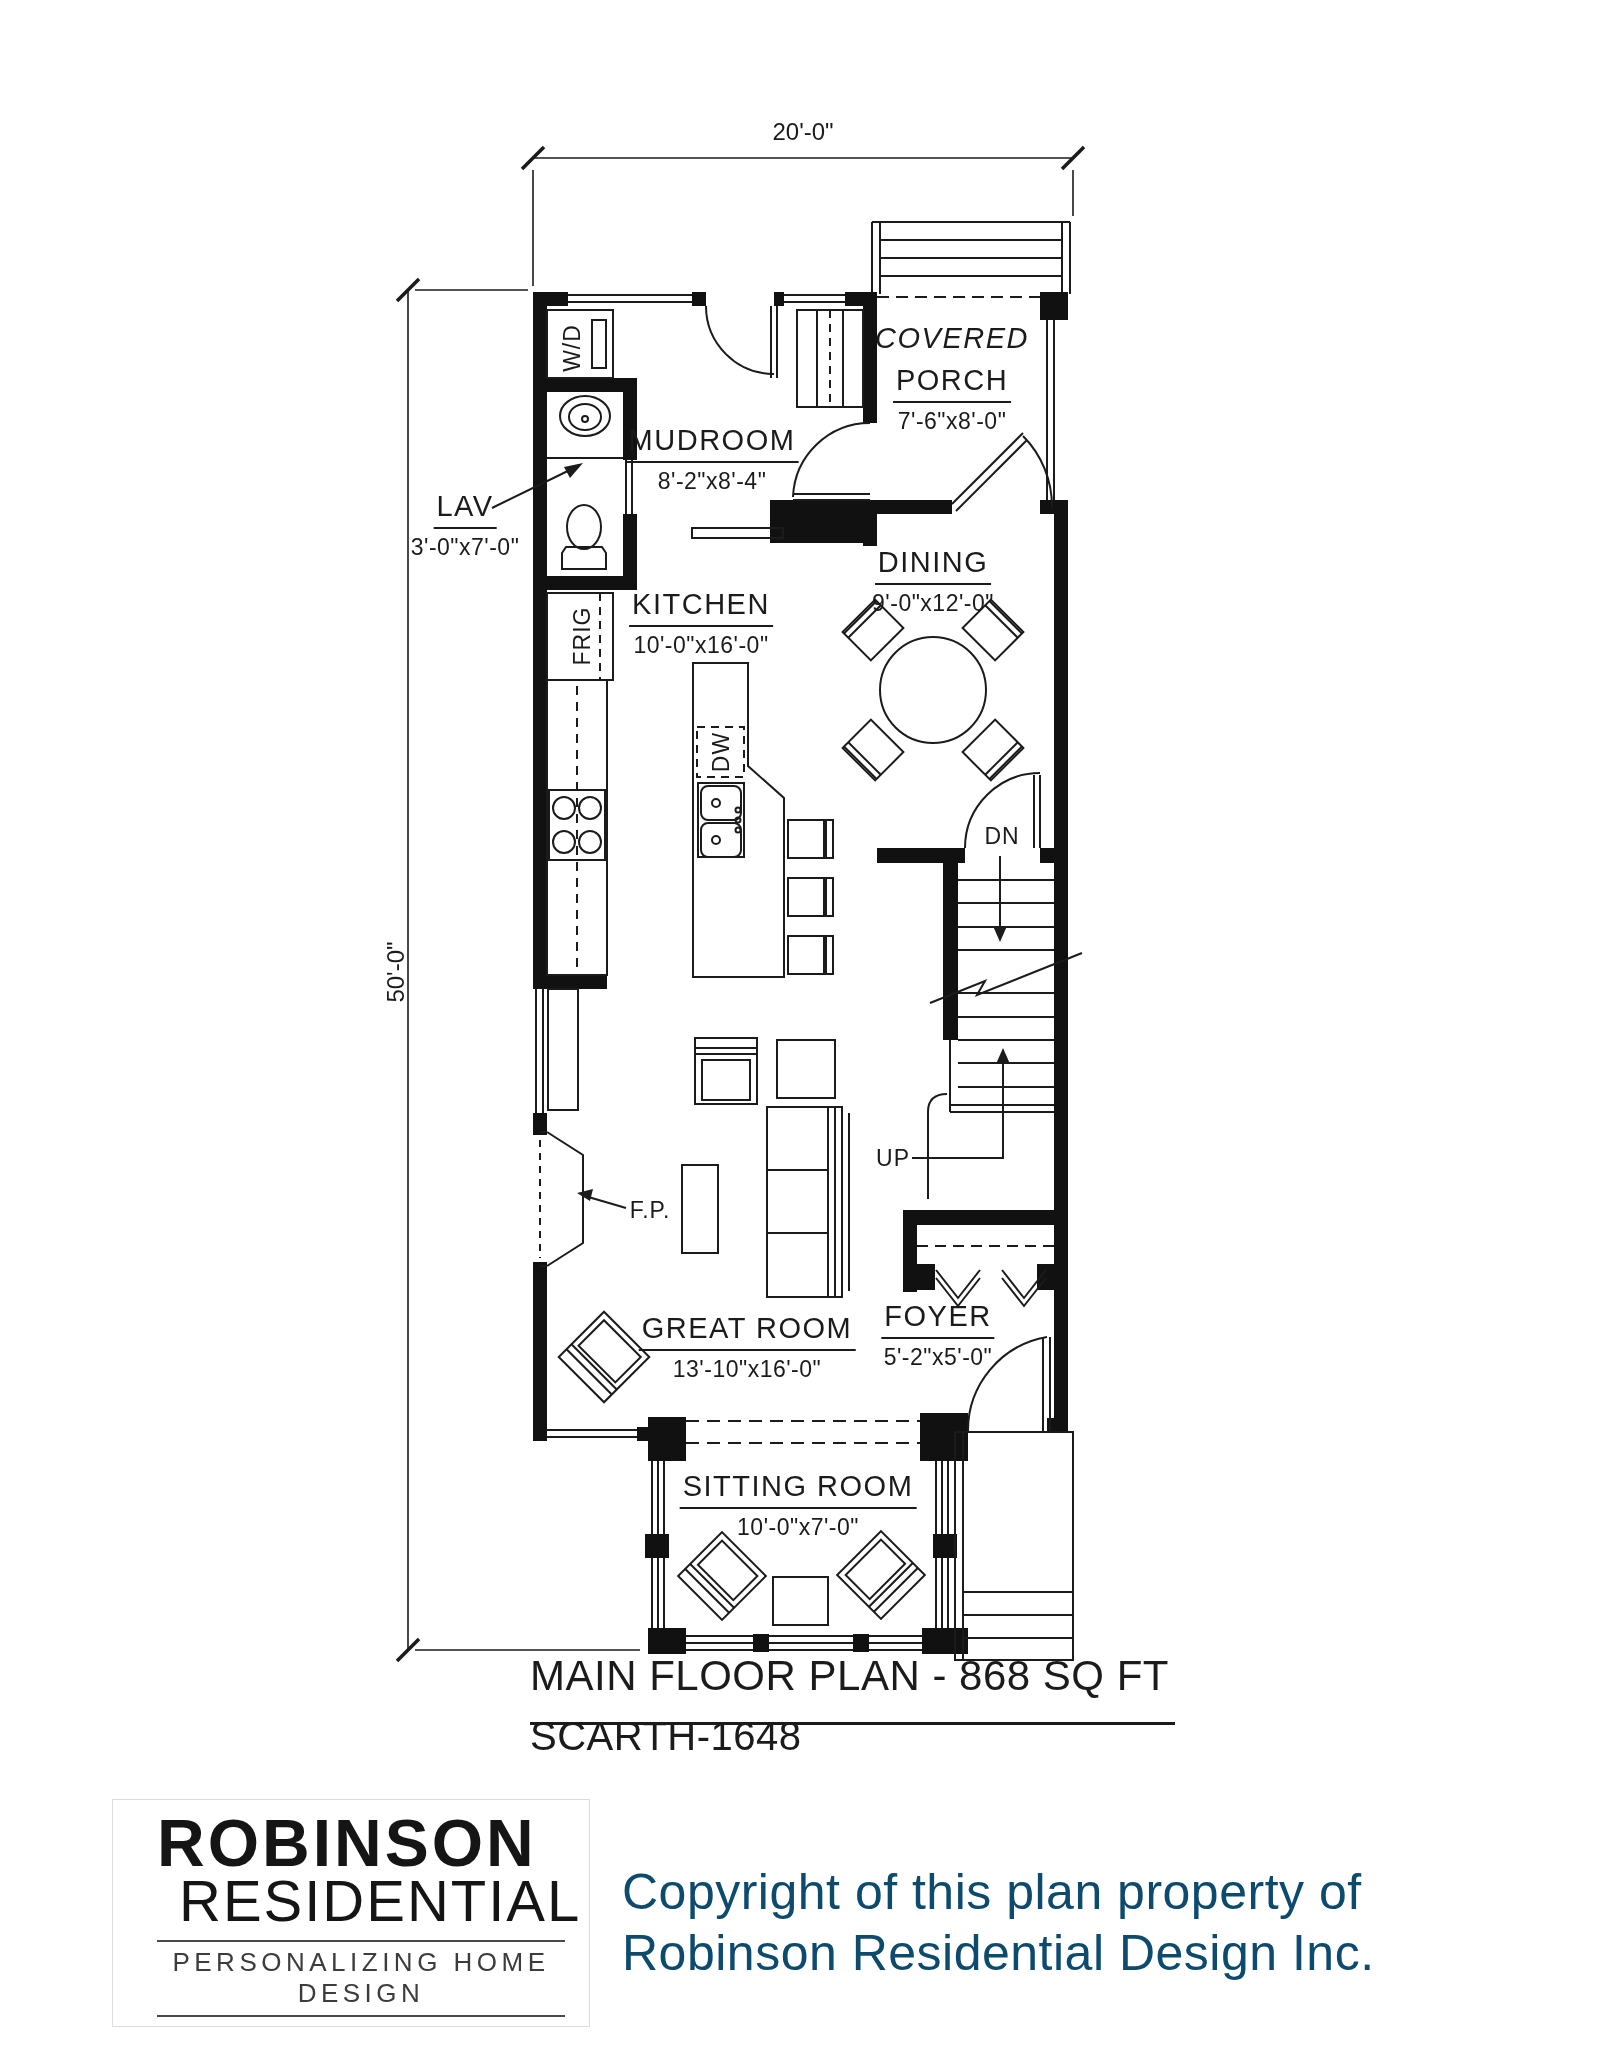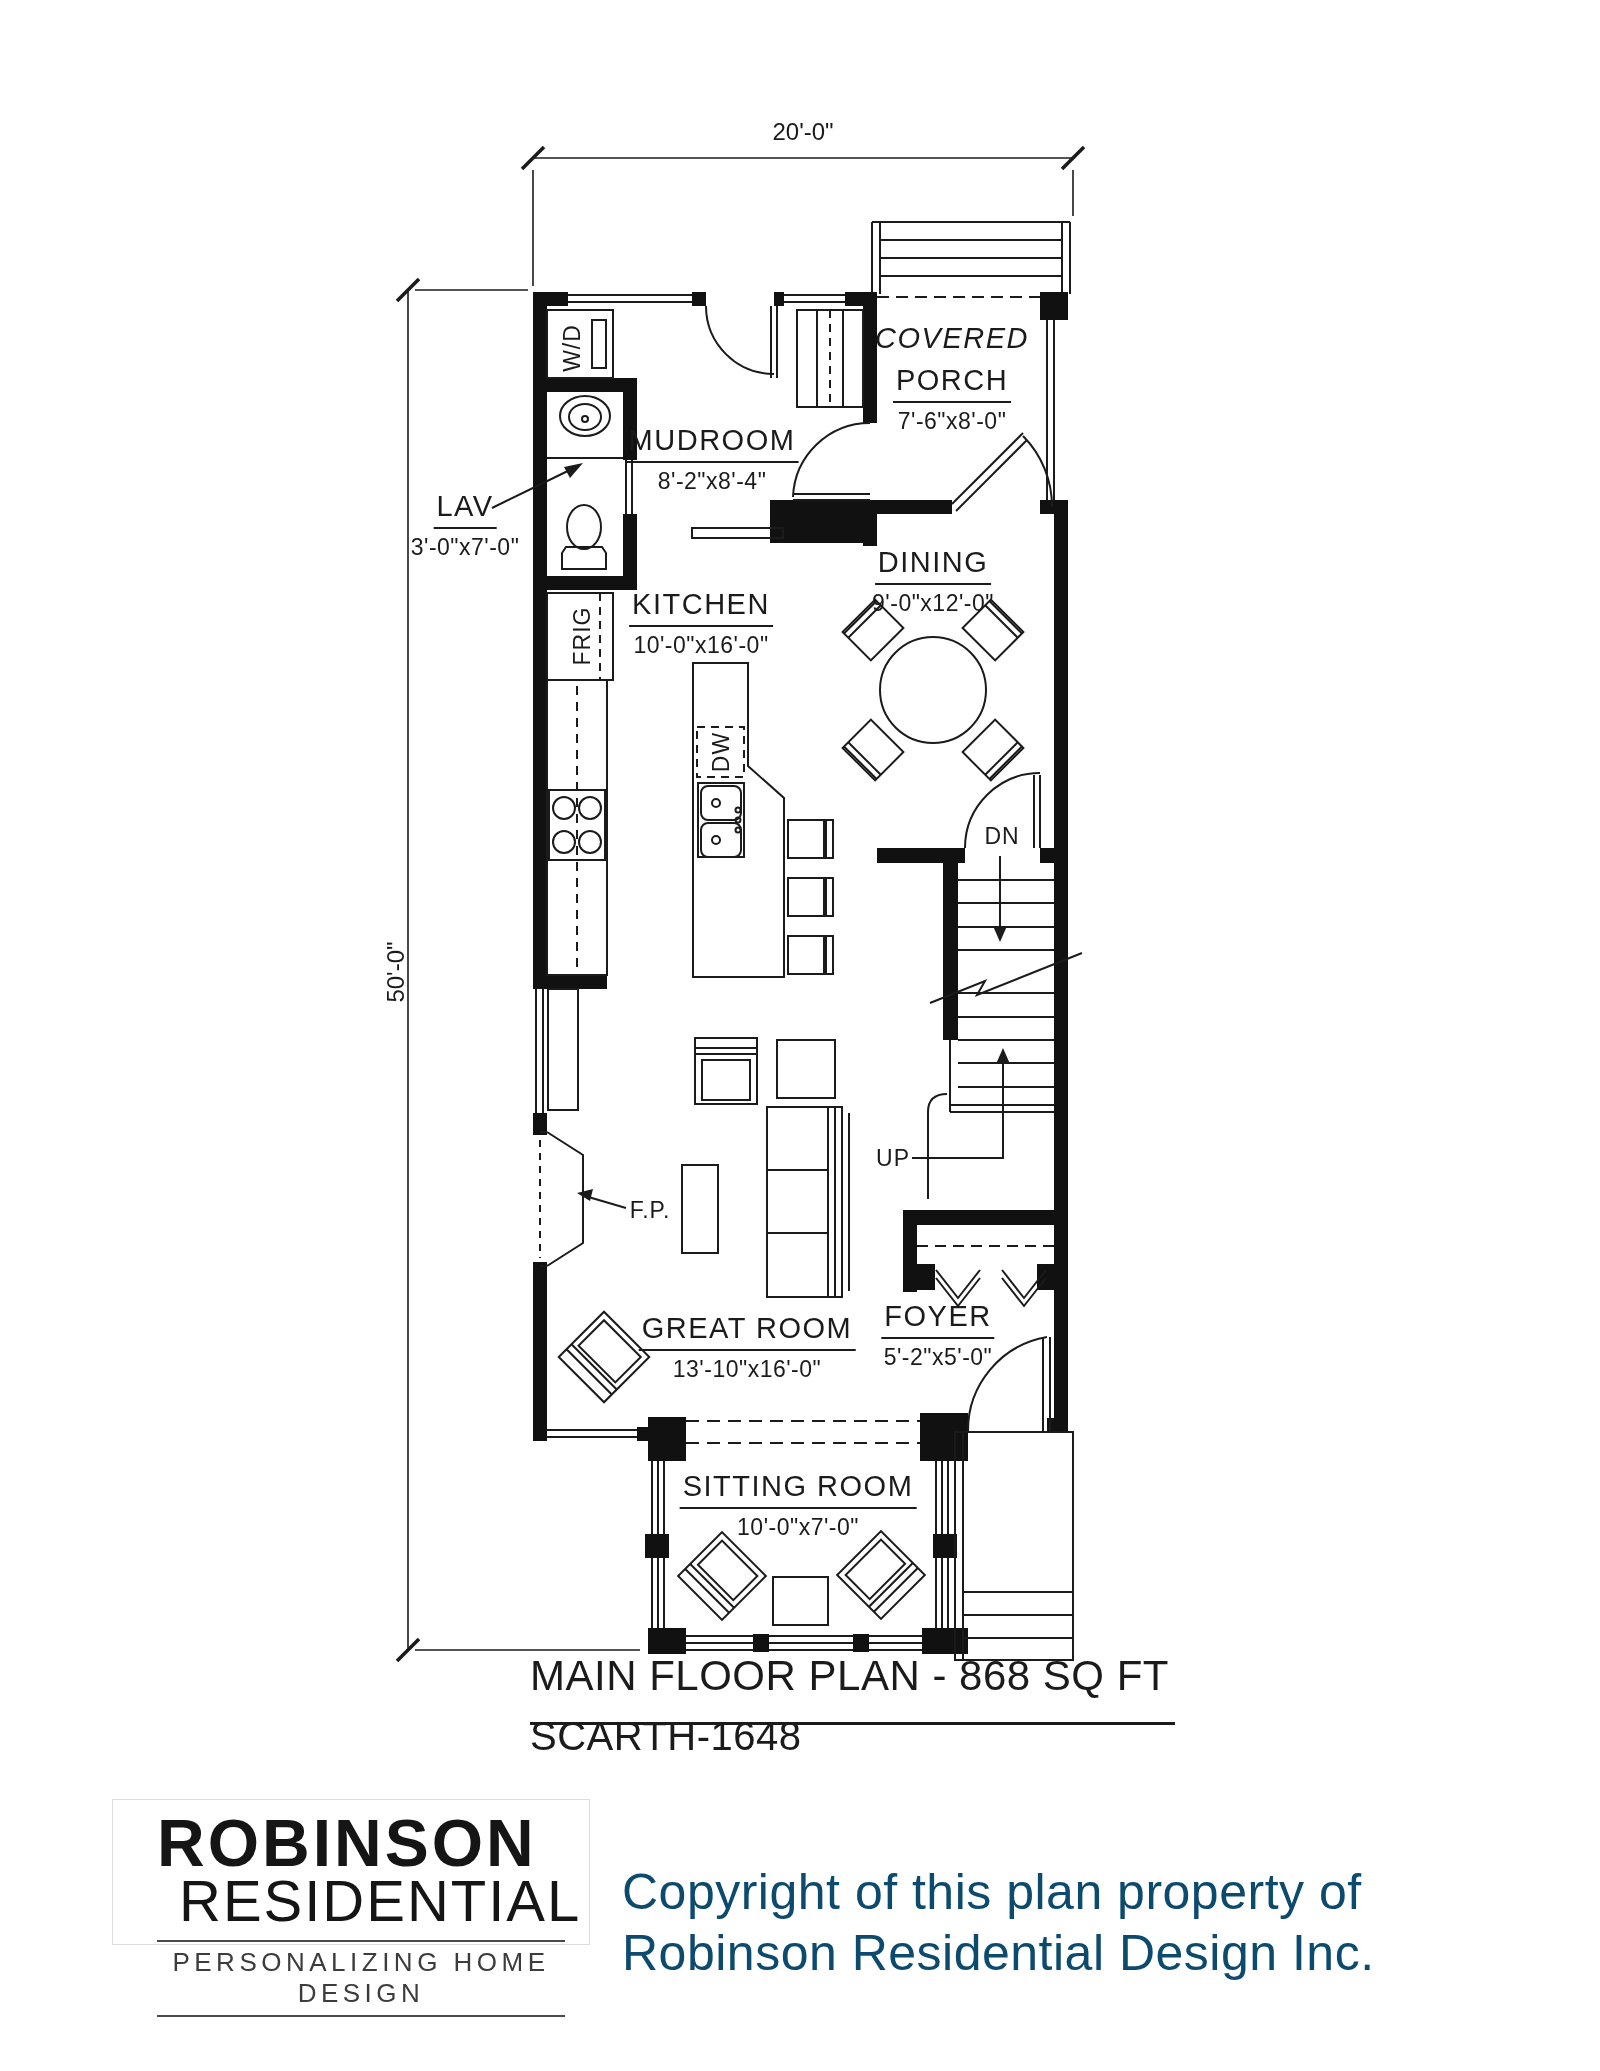--- a/index.html
+++ b/index.html
@@ -11,21 +11,21 @@
              border-bottom:2.5px solid #1b1b1b;padding:0 3px 4px 3px;}
   .room-name.noline{border-bottom:none;padding-bottom:0;font-style:italic;}
   .room-size{font-size:23px;letter-spacing:0.5px;margin-top:5px;}
   .fix{position:absolute;font-size:23px;letter-spacing:1px;transform:translate(-50%,-50%);}
   .fix.rot{transform:translate(-50%,-50%) rotate(-90deg);}
   .dim{position:absolute;font-size:24px;transform:translate(-50%,-50%);}
   .dim.rot{transform:translate(-50%,-50%) rotate(-90deg);}
   .sheet-title{position:absolute;left:530px;top:1652px;font-size:42px;letter-spacing:0.5px;
                border-bottom:3px solid #1b1b1b;padding:0 6px 22px 0;}
   .sheet-number{position:absolute;left:530px;top:1714px;font-size:40px;letter-spacing:0.5px;}
-  .logo{position:absolute;left:112px;top:1799px;width:478px;height:146px;
+  .logo{position:absolute;left:112px;top:1799px;width:478px;height:228px;
         border:1px solid #dcdcdc;box-sizing:border-box;padding-top:10px;}
   .logo-l1{font-size:66px;font-weight:bold;letter-spacing:3px;line-height:1.0;margin-left:44px;color:#151515;}
   .logo-l2{font-size:58px;font-weight:normal;letter-spacing:2px;line-height:1.0;margin-left:66px;margin-top:-4px;color:#151515;}
   .logo-tag{margin:10px 24px 8px 44px;border-top:2.5px solid #4a4a4a;border-bottom:2.5px solid #4a4a4a;
             padding:5px 0 6px 0;font-size:26px;letter-spacing:4.5px;color:#3c3c3c;text-align:center;}
   .copyright{position:absolute;left:622px;top:1862px;font-size:50px;line-height:1.22;color:#0c4a6e;letter-spacing:0.5px;}
 </style>
 </head>
 <body>
 

